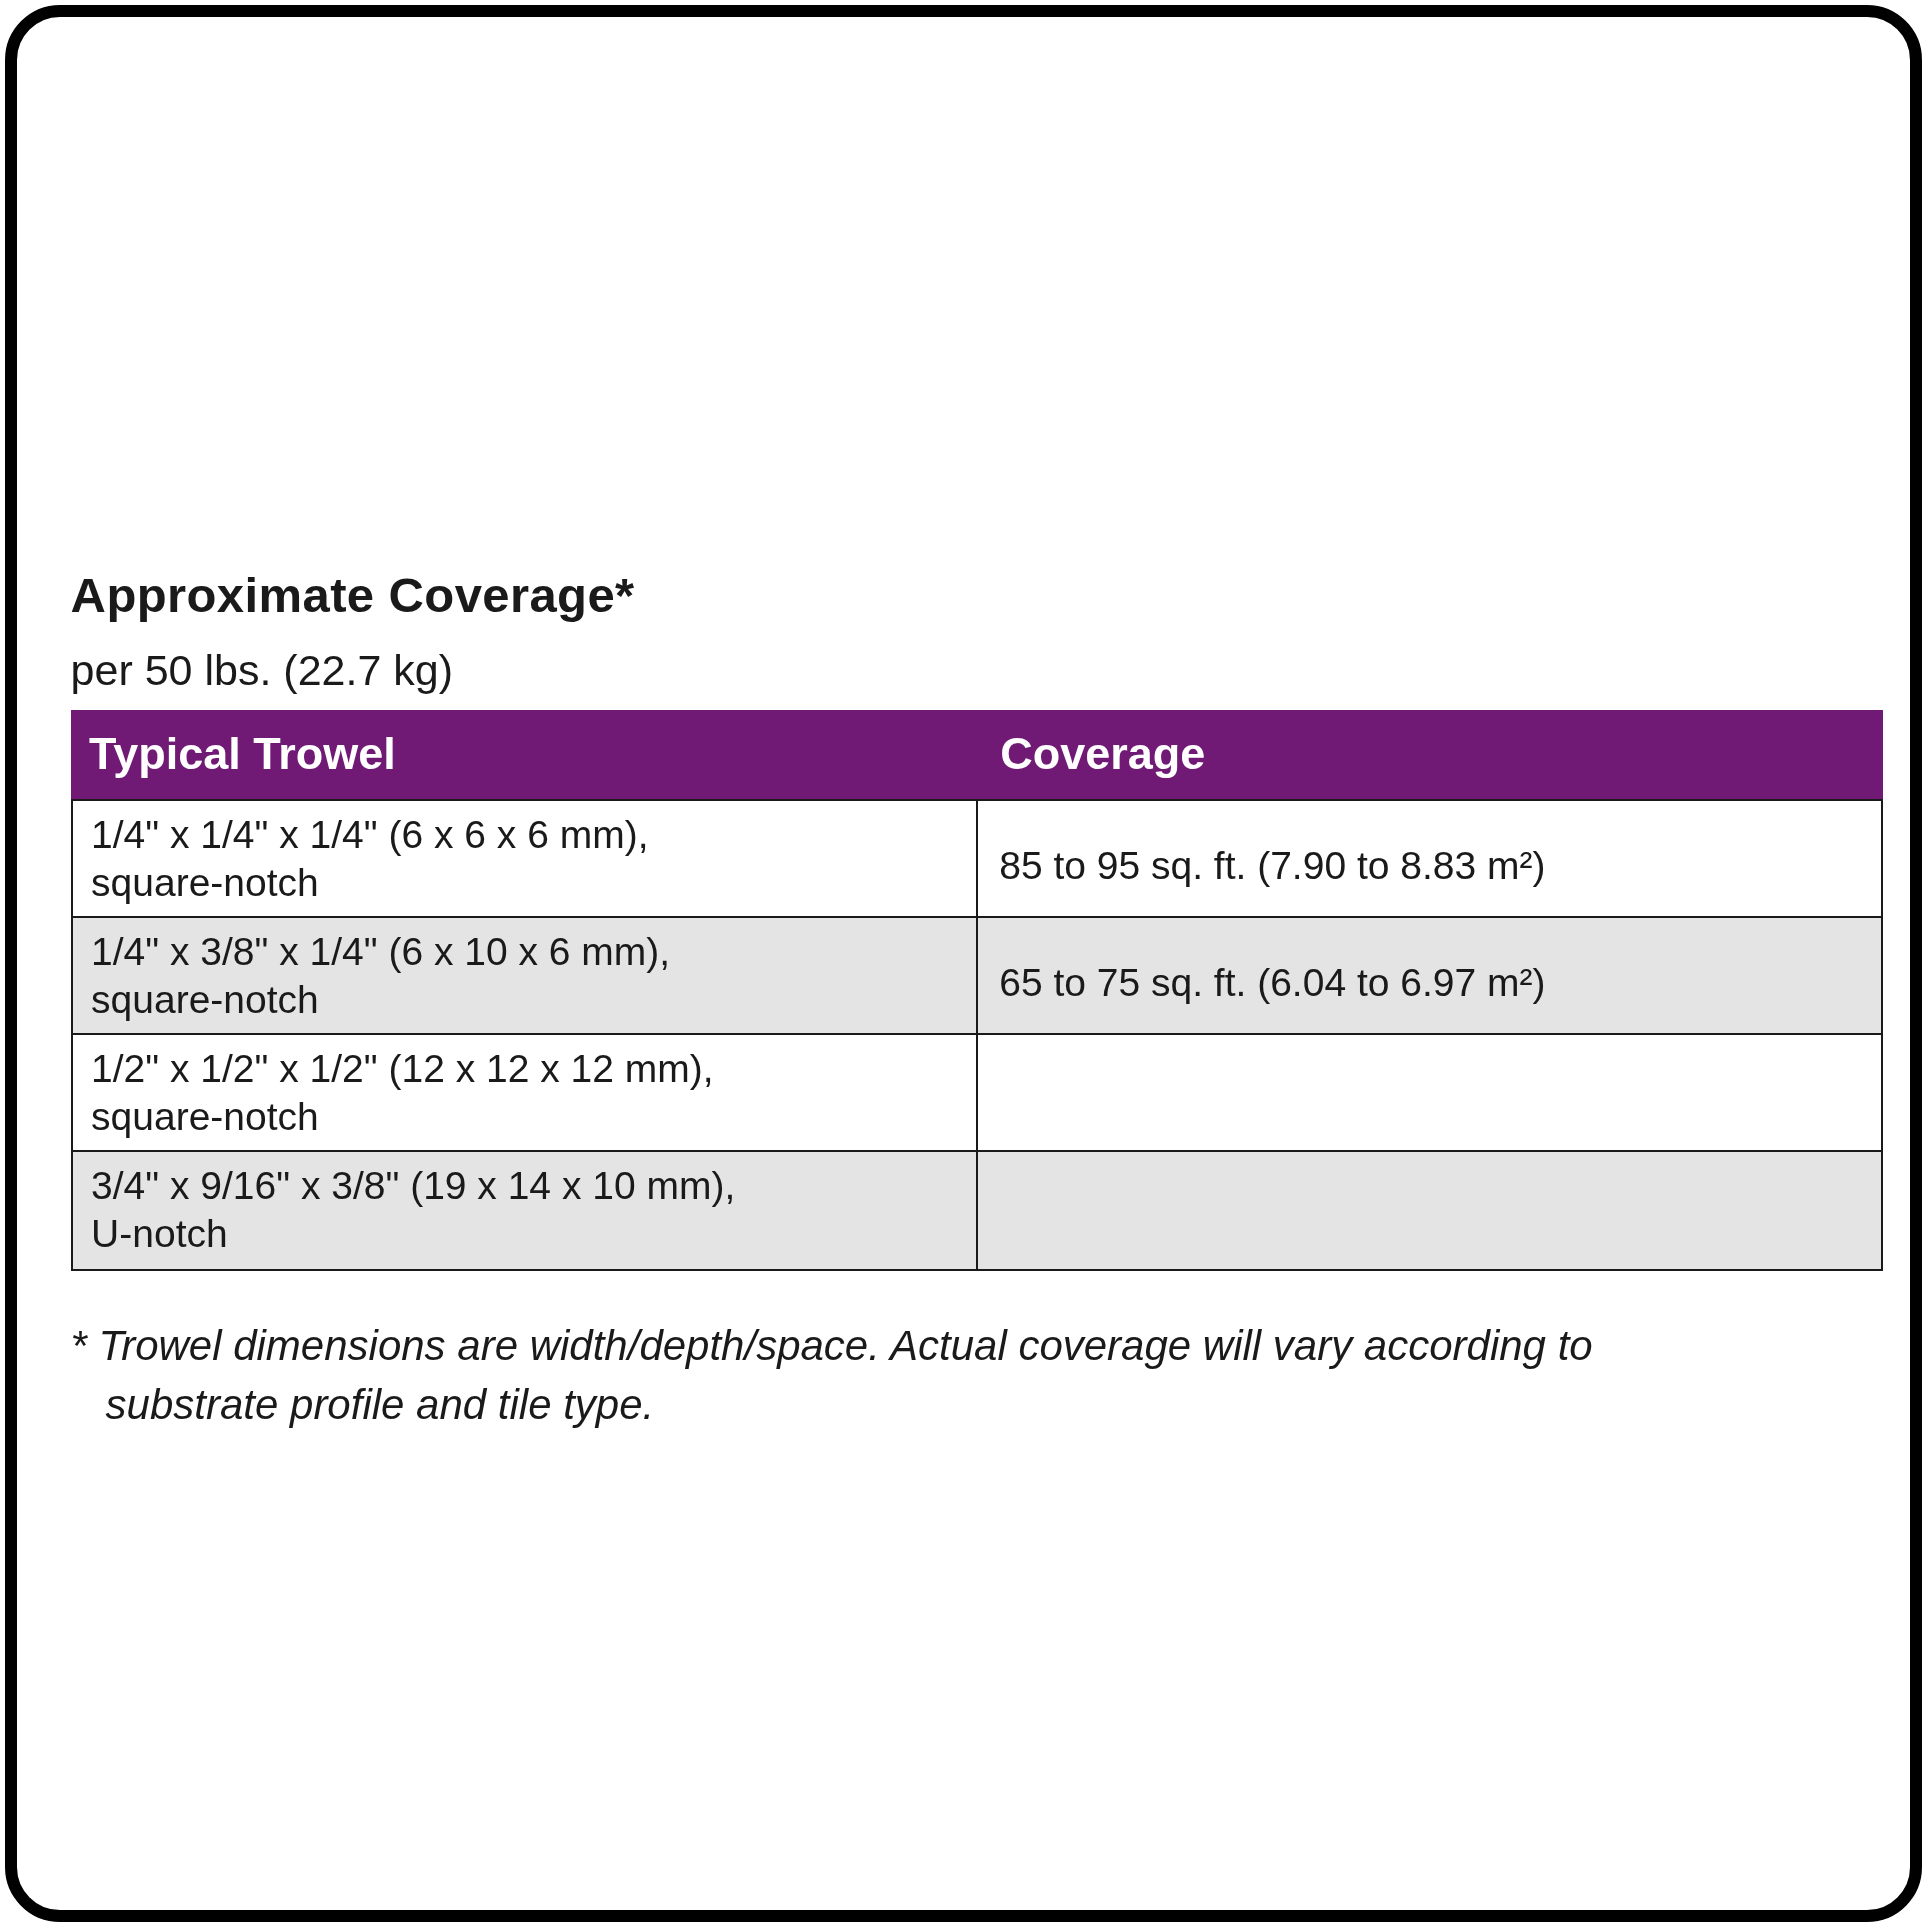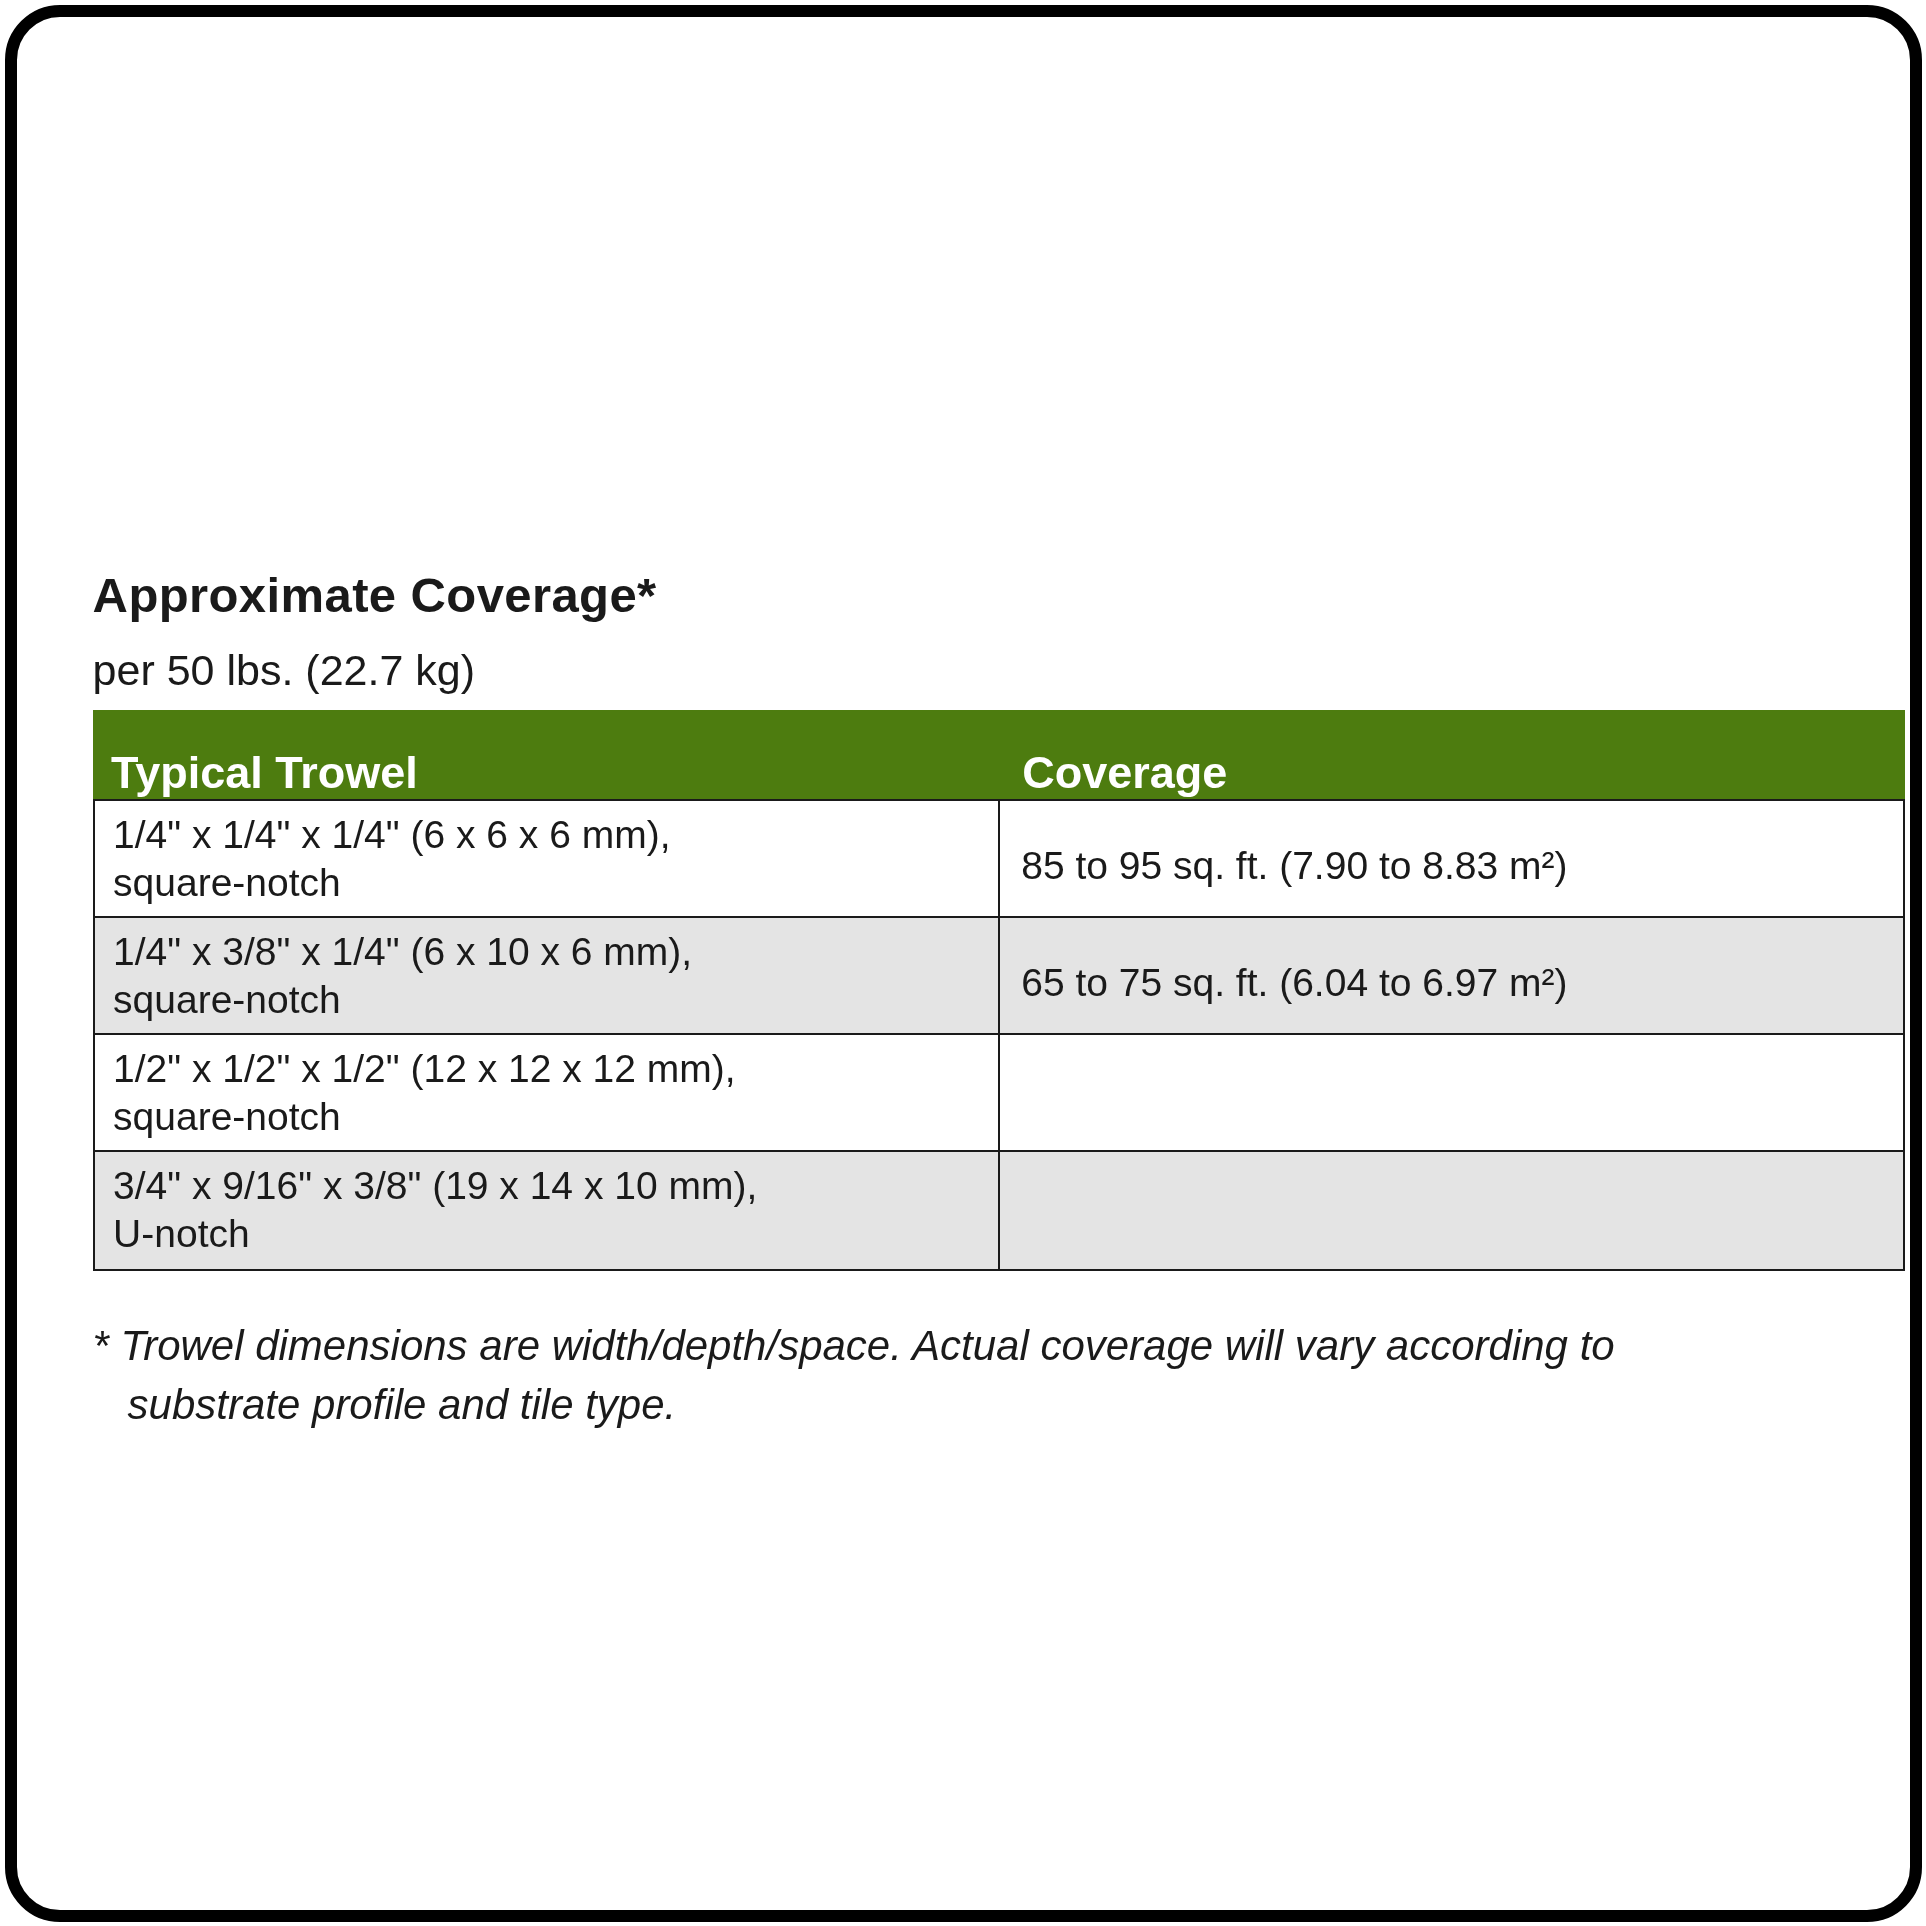--- a/index.html
+++ b/index.html
@@ -21,21 +21,21 @@
     top: 4.6px;
     width: 1917px;
     height: 1917px;
     box-sizing: border-box;
     border: 12.3px solid #000000;
     border-radius: 55px;
     background: #ffffff;
   }
   .content {
     position: absolute;
-    left: 76px;
+    left: 54px;
     top: 551px;
     width: 1552px;
   }
   .title {
     font-size: 49px;
     font-weight: 700;
     line-height: 55px;
     letter-spacing: 0.4px;
   }
   .subtitle {
@@ -43,23 +43,23 @@
     font-size: 43px;
     font-weight: 400;
     line-height: 46px;
   }
   .coverage-table {
     margin-top: 17px;
     width: 1812px;
   }
   .thead {
     display: flex;
-    align-items: flex-end;
+    align-items: center;
     height: 89px;
-    background: #4d7c0f;
+    background: #701a75;
     color: #ffffff;
     font-weight: 700;
     font-size: 45px;
   }
   .thead .h1 {
     width: 908px;
     box-sizing: border-box;
     padding-left: 18.5px;
   }
   .thead .h2 {

